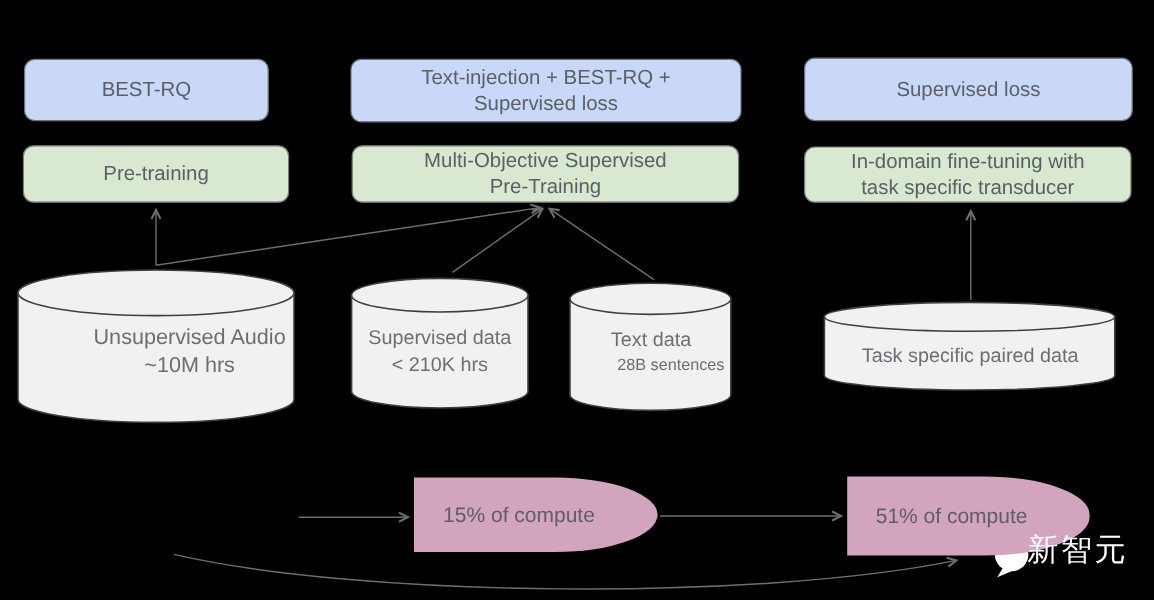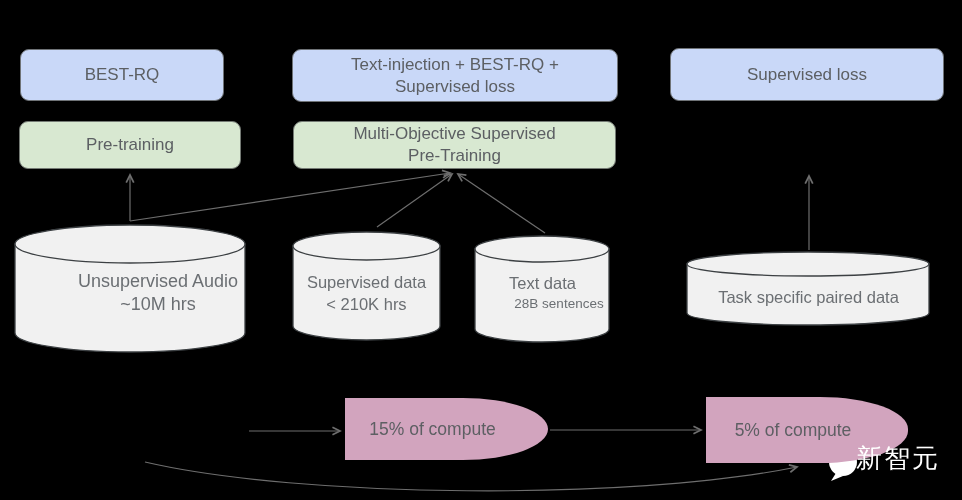--- a/index.html
+++ b/index.html
@@ -98,20 +98,24 @@
     <span>Supervised loss</span>
   </div>
 
   <div class="box green" style="left:19px;top:121px;width:222px;height:48px;">
     <span>Pre-training</span>
   </div>
   <div class="box green" style="left:293px;top:121px;width:323px;height:48px;">
     <span>Multi-Objective Supervised</span>
     <span>Pre-Training</span>
   </div>
+  <div class="box green" style="left:670px;top:122px;width:273px;height:47px;">
+    <span>In-domain fine-tuning with</span>
+    <span>task specific transducer</span>
+  </div>
 
   <div class="cyl-label big" style="left:15px;top:270px;width:230px;margin-left:28px;">
     <span>Unsupervised Audio</span>
     <span>~10M hrs</span>
   </div>
   <div class="cyl-label" style="left:293px;top:271px;width:147px;">
     <span>Supervised data</span>
     <span>&lt; 210K hrs</span>
   </div>
   <div class="cyl-label" style="left:475px;top:272px;width:135px;">
@@ -119,18 +123,18 @@
     <span class="small">28B sentences</span>
   </div>
   <div class="cyl-label" style="left:687px;top:286px;width:243px;">
     <span>Task specific paired data</span>
   </div>
 
   <div class="pill" style="left:345px;top:398px;width:203px;height:62px;">
     <span>15% of compute</span>
   </div>
   <div class="pill" style="left:706px;top:397px;width:202px;height:66px;">
-    <span>5% of compute</span>
+    <span>51% of compute</span>
   </div>
 
   <div class="watermark-text">新智元</div>
 
 </div>
 
 </body></html>

